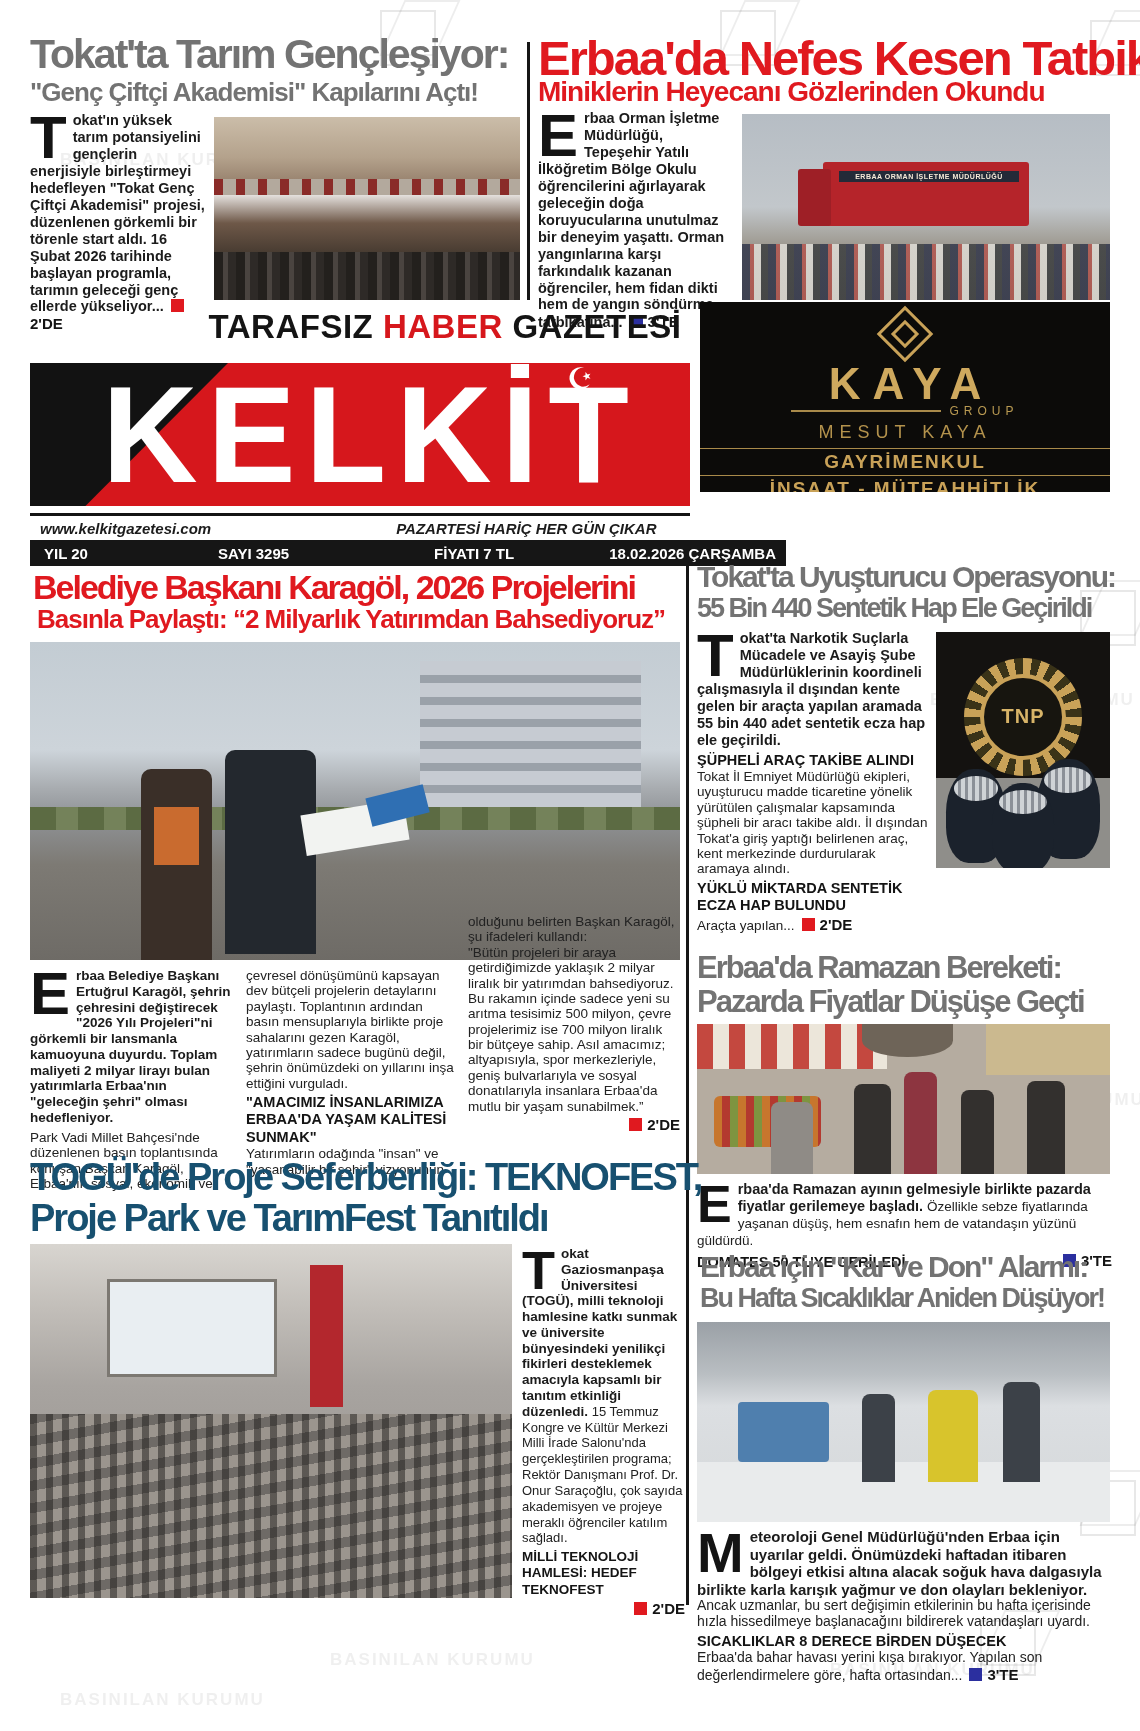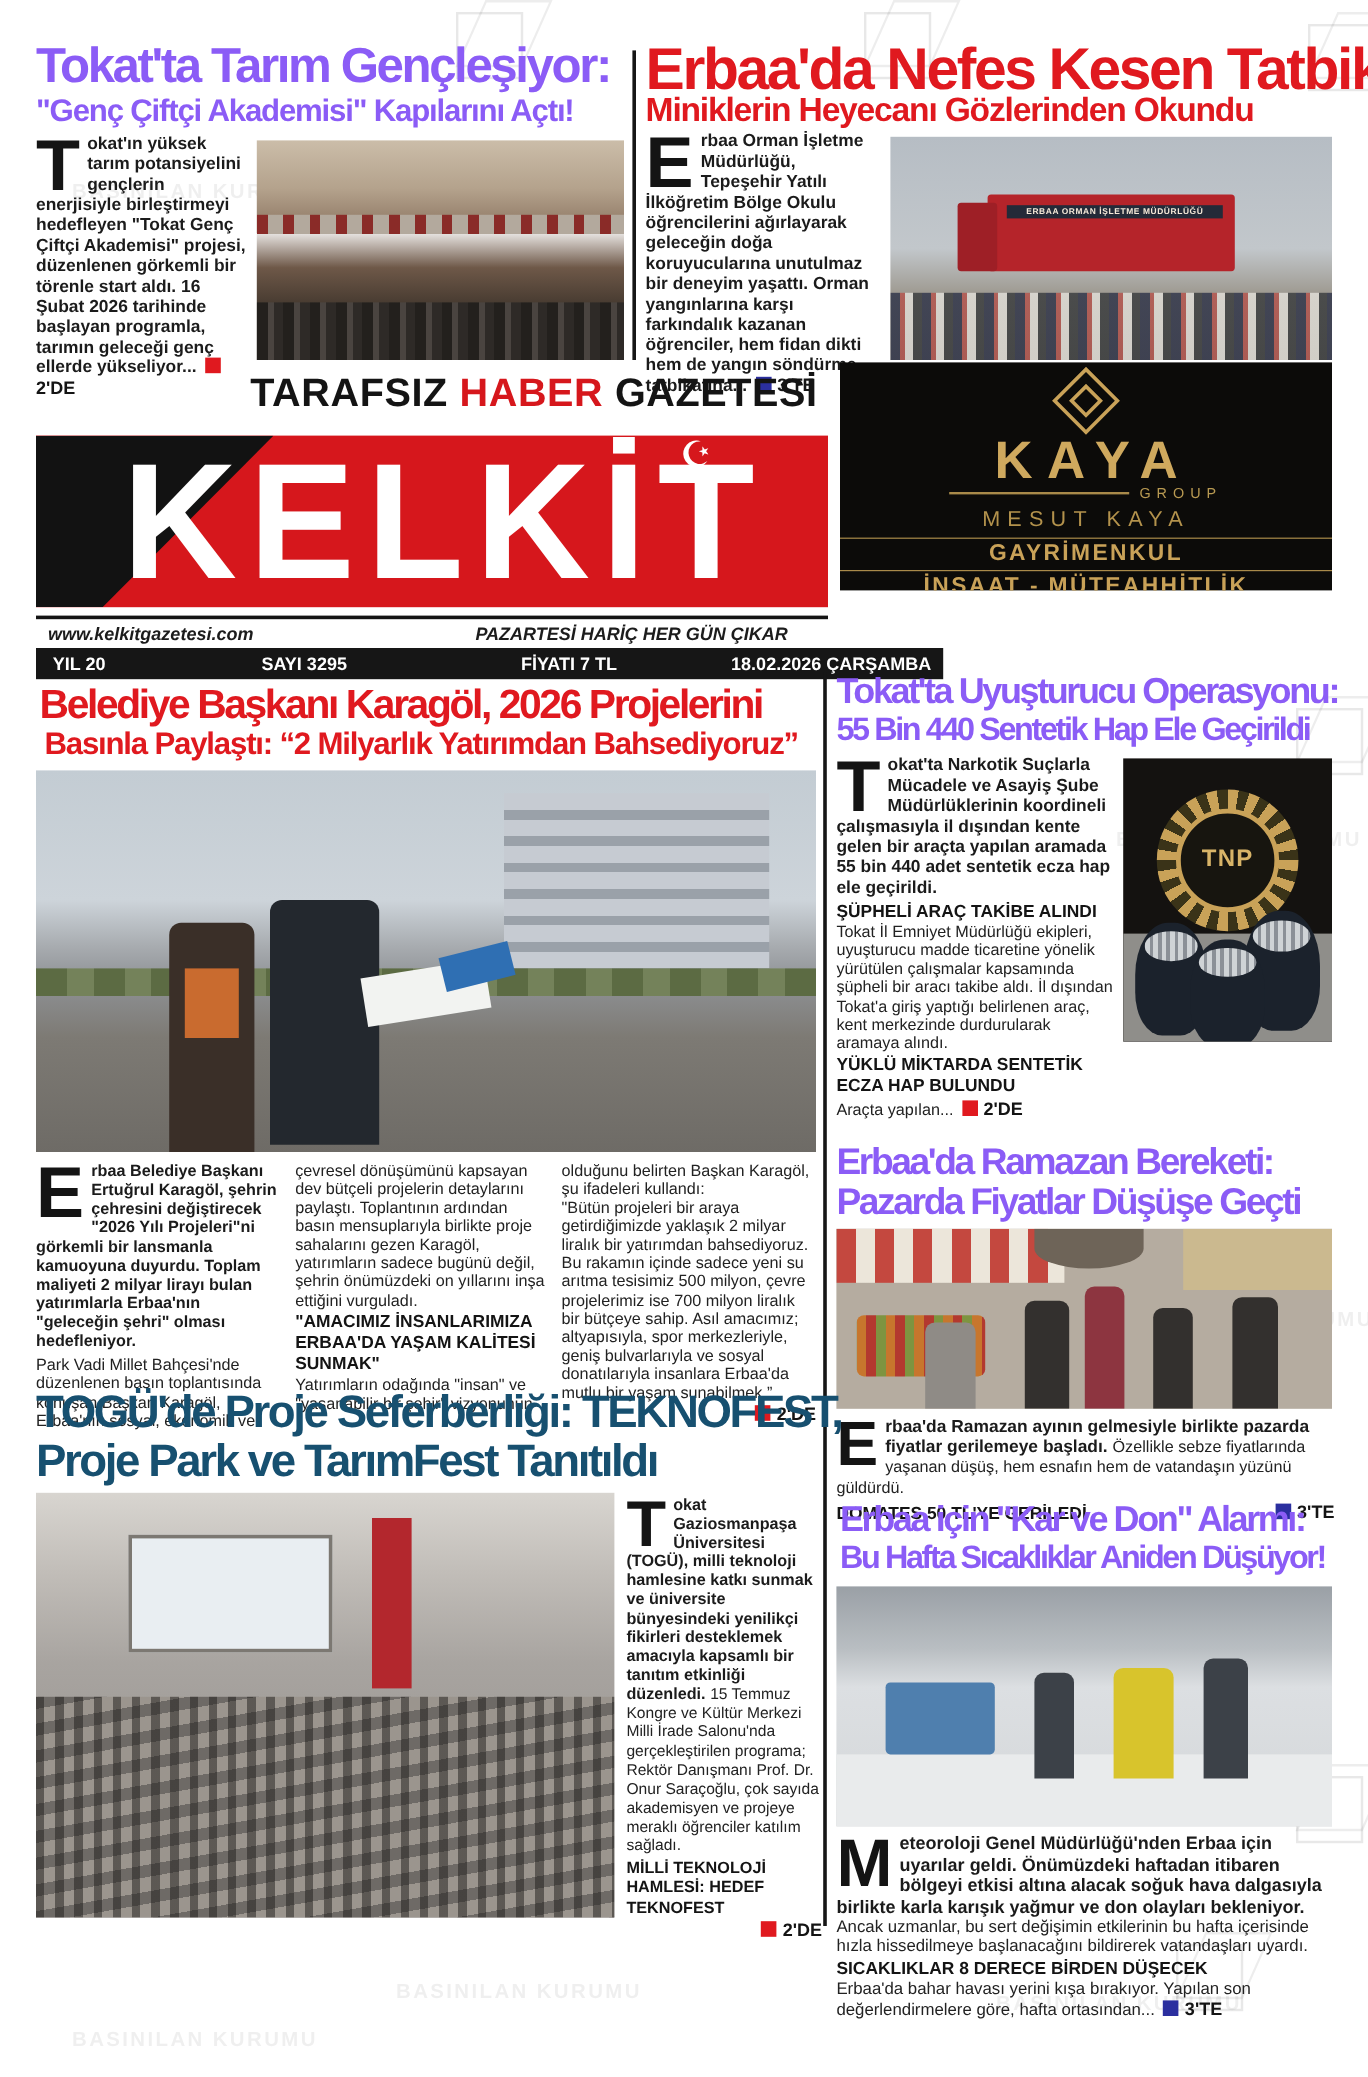--- a/index.html
+++ b/index.html
@@ -1,21 +1,21 @@
 <!DOCTYPE html>
 <html><head>
 <meta charset="utf-8">
 <style>
   html,body{margin:0;padding:0;background:#e8e8e8;}
   .page{position:relative;width:1140px;height:1731px;background:#ffffff;overflow:hidden;
         font-family:"Liberation Sans",sans-serif;color:#151515;margin:0 auto;}
   .abs{position:absolute;}
   
   .hl{font-weight:800;letter-spacing:-2px;line-height:1.0;white-space:nowrap;}
-  .hl-black{color:#8b5cf6;}
+  .hl-black{color:#737373;}
   .hl-red{color:#e0191f;}
   .hl-blue{color:#175070;}
   
   .body-b{font-weight:700;font-size:14.5px;line-height:1.17;color:#1b1b1b;}
   .body-r{font-weight:400;font-size:13.5px;line-height:1.14;color:#222;}
   .dropcap{float:left;font-size:60px;font-weight:800;line-height:.78;padding:3px 6px 0 0;color:#141414;}
   .subcaps{font-weight:800;font-size:14.5px;line-height:1.2;color:#141414;margin-top:3px;}
   .sq{display:inline-block;width:13px;height:13px;margin:0 5px -1px 7px;}
   .sq-red{background:#e0191f;}
   .sq-blue{background:#2b2f9f;}
@@ -212,21 +212,21 @@
       <div class="body-b" style="font-size:13.5px;">
         <span class="dropcap">E</span><span>rbaa Belediye Başkanı Ertuğrul Karagöl, şehrin çehresini değiştirecek "2026 Yılı Projeleri"ni görkemli bir lansmanla kamuoyuna duyurdu. Toplam maliyeti 2 milyar lirayı bulan yatırımlarla Erbaa'nın "geleceğin şehri" olması hedefleniyor.</span>
       </div>
       <div class="body-r" style="margin-top:4px;">Park Vadi Millet Bahçesi'nde düzenlenen basın toplantısında konuşan Başkan Karagöl, Erbaa'nın sosyal, ekonomik ve</div>
     </div>
     <div class="abs" style="left:246px;top:968px;width:208px;">
       <div class="body-r">çevresel dönüşümünü kapsayan dev bütçeli projelerin detaylarını paylaştı. Toplantının ardından basın mensuplarıyla birlikte proje sahalarını gezen Karagöl, yatırımların sadece bugünü değil, şehrin önümüzdeki on yıllarını inşa ettiğini vurguladı.</div>
       <div class="subcaps">"AMACIMIZ İNSANLARIMIZA ERBAA'DA YAŞAM KALİTESİ SUNMAK"</div>
       <div class="body-r">Yatırımların odağında "insan" ve "yaşanabilir bir şehir" vizyonunun</div>
     </div>
-    <div class="abs" style="left:468px;top:968px;width:212px;">
+    <div class="abs" style="left:468px;top:914px;width:212px;">
       <div class="body-r">olduğunu belirten Başkan Karagöl, şu ifadeleri kullandı:</div>
       <div class="body-r">"Bütün projeleri bir araya getirdiğimizde yaklaşık 2 milyar liralık bir yatırımdan bahsediyoruz. Bu rakamın içinde sadece yeni su arıtma tesisimiz 500 milyon, çevre projelerimiz ise 700 milyon liralık bir bütçeye sahip. Asıl amacımız; altyapısıyla, spor merkezleriyle, geniş bulvarlarıyla ve sosyal donatılarıyla insanlara Erbaa'da mutlu bir yaşam sunabilmek.”</div>
       <div class="refline"><span class="sq sq-red"></span><span class="reftxt">2'DE</span></div>
     </div>
   </section>
 
   <div class="vrule" style="left:686px;top:560px;width:3px;height:1045px;"></div>
 
   <section>
     <div class="abs hl hl-black" style="left:697px;top:562px;font-size:30px;">Tokat'ta Uyuşturucu Operasyonu:</div>

